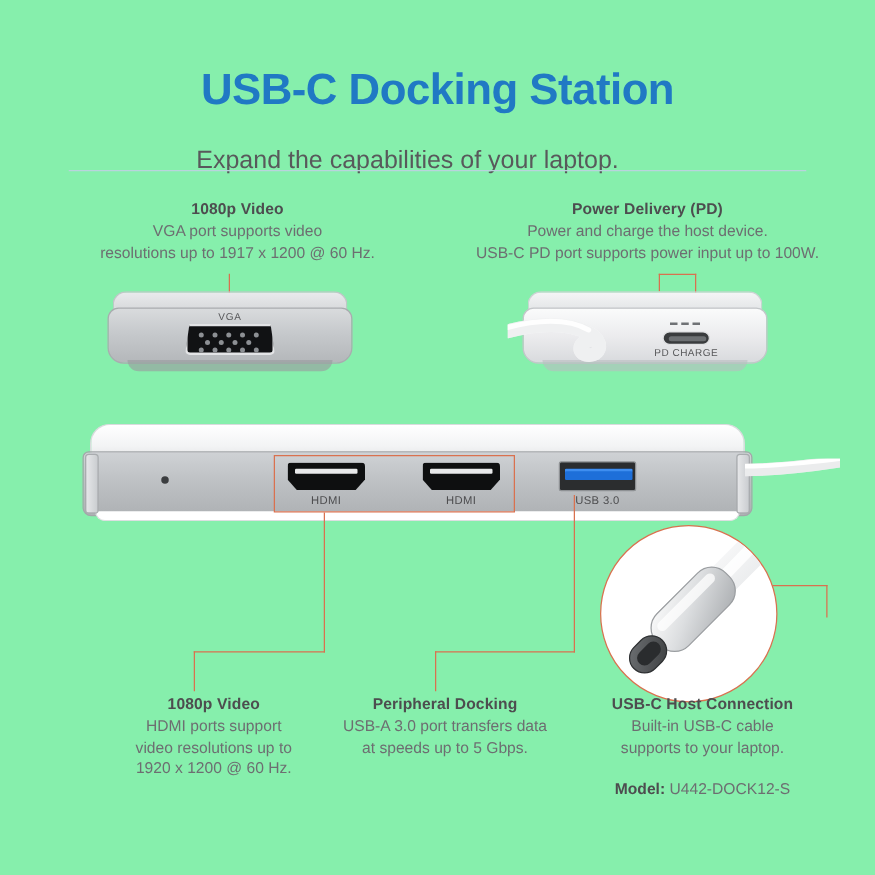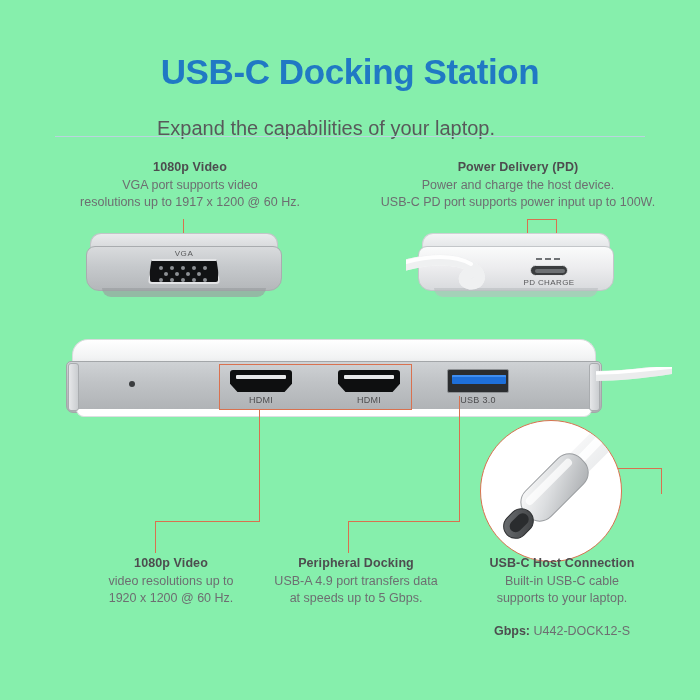--- a/index.html
+++ b/index.html
@@ -355,39 +355,40 @@
 
         <rect x="8" y="58" width="32" height="24" rx="12" ry="12" fill="url(#tipGrad)" stroke="#2e3032" stroke-width="1"></rect>
         <rect x="14" y="64" width="22" height="12" rx="6" ry="6" fill="#2a2c2e"></rect>
       </g>
     </svg>
   </div>
 
   <div class="callout" id="callout-hdmi">
     <div class="head">1080p Video</div>
     <div class="body">
+      <div>HDMI ports support</div>
       <div>video resolutions up to</div>
       <div>1920 x 1200 @ 60 Hz.</div>
     </div>
   </div>
 
   <div class="callout" id="callout-usba">
     <div class="head">Peripheral Docking</div>
     <div class="body">
-      <div>USB-A 4.9 port transfers data</div>
+      <div>USB-A 3.0 port transfers data</div>
       <div>at speeds up to 5 Gbps.</div>
     </div>
   </div>
 
   <div class="callout" id="callout-usbc">
     <div class="head">USB-C Host Connection</div>
     <div class="body">
       <div>Built-in USB-C cable</div>
       <div>supports to your laptop.</div>
     </div>
   </div>
 
   <div class="model-line">
-    <b>Gbps:</b>
+    <b>Model:</b>
     <span>U442-DOCK12-S</span>
   </div>
 
 </div>
 
 </body></html>

